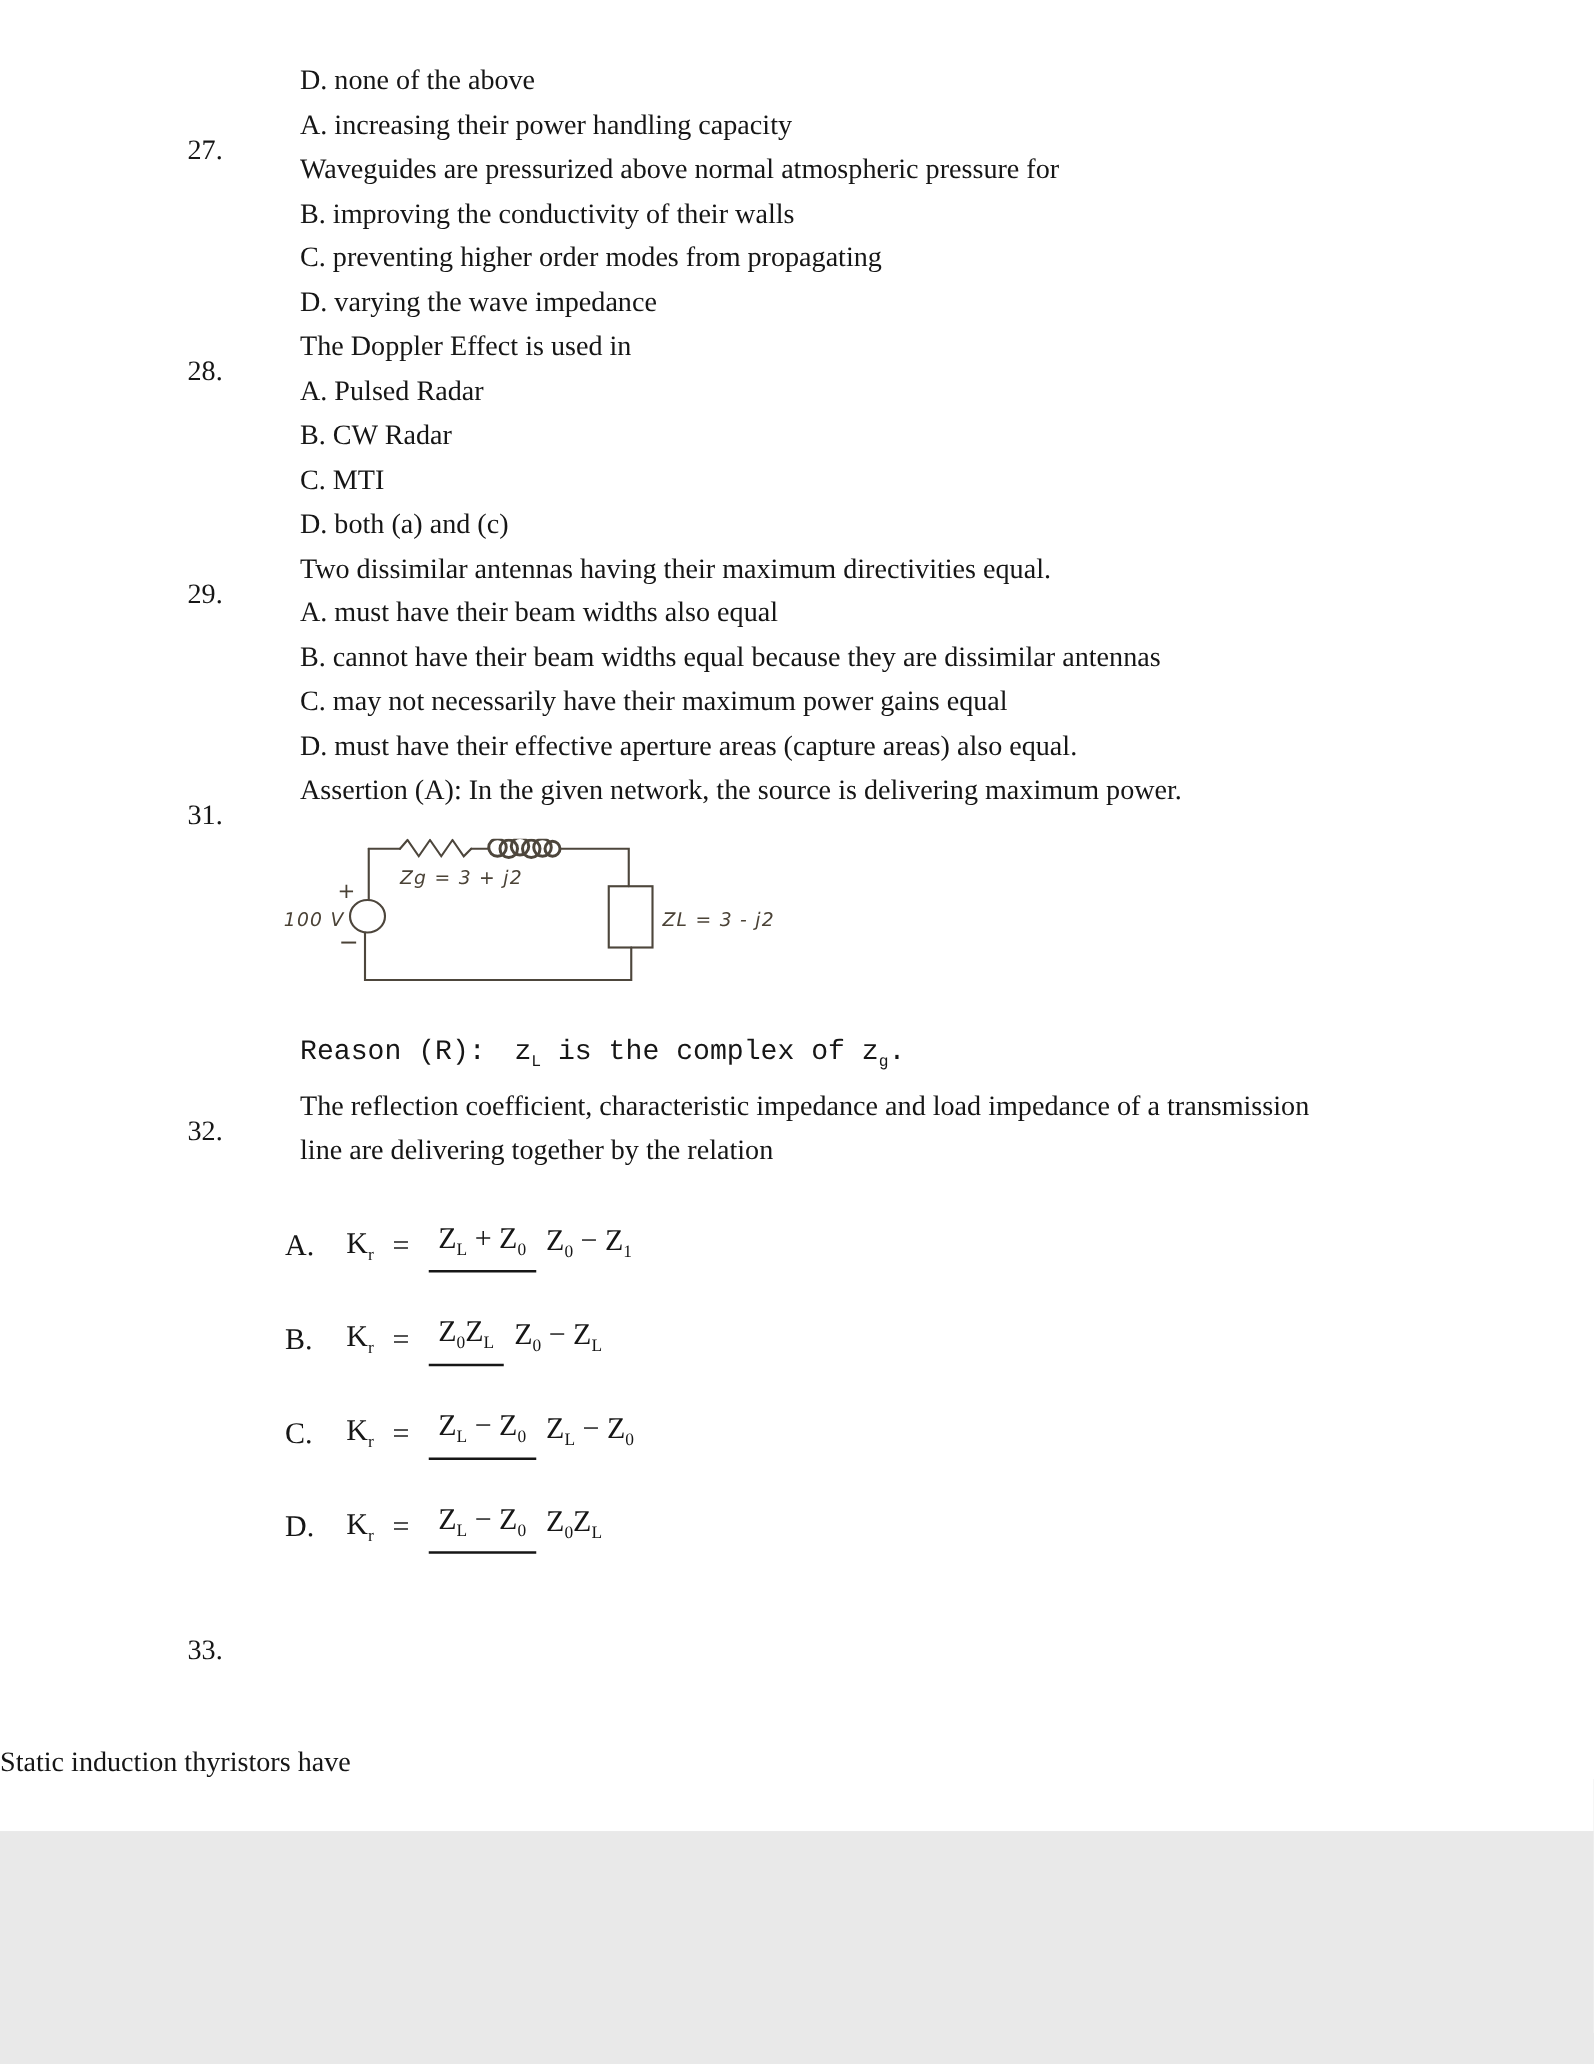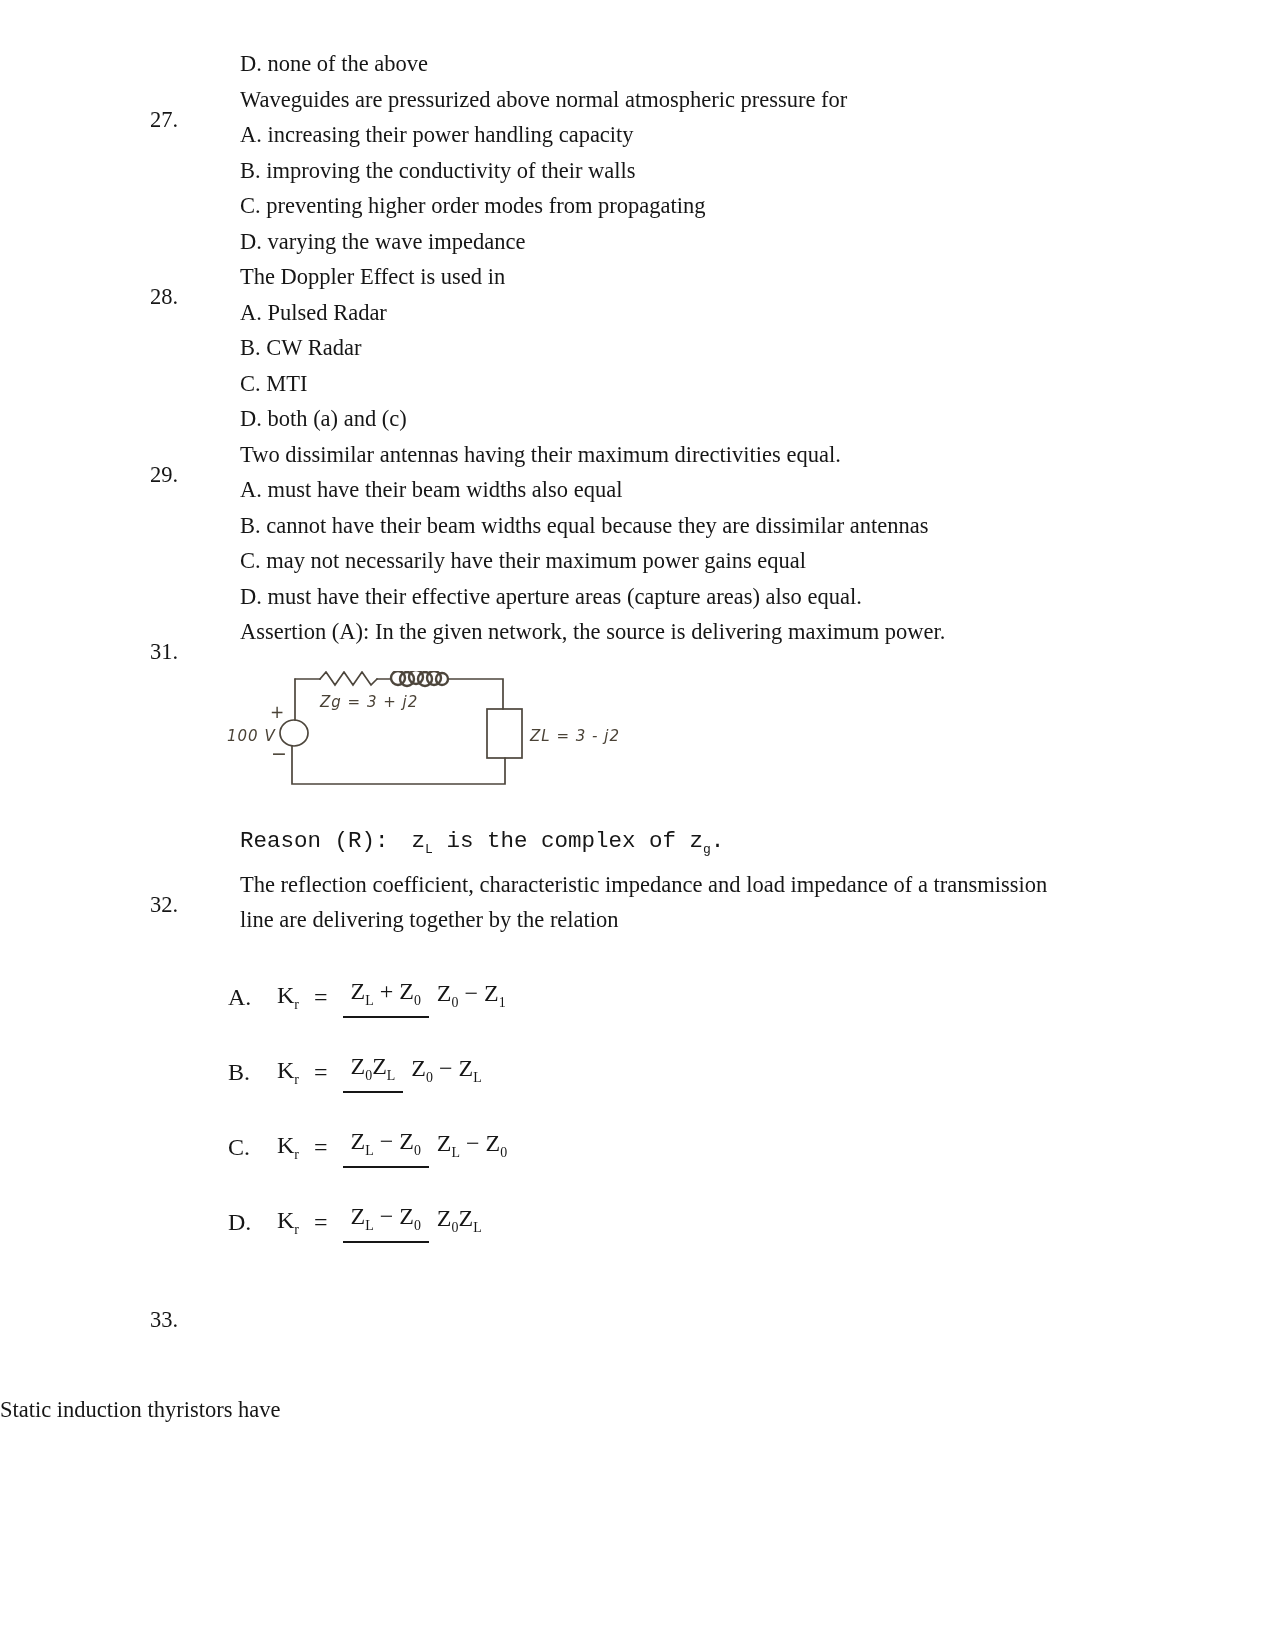--- a/index.html
+++ b/index.html
@@ -1,18 +1,18 @@
 <!DOCTYPE html>
 <html><head>
 <meta charset="utf-8">
 <style>
   html,body{margin:0;padding:0;background:#e9e9e9;}
   .page{
     position:relative;
-    width:1275px;height:1651px;
+    width:1275px;height:1465px;
     background:#ffffff;
     font-family:"Liberation Serif", serif;
     color:#161616;
     overflow:hidden;
     box-sizing:border-box;
     padding-top:46px;
   }
   .line{ line-height:35.5px; font-size:22.5px; white-space:nowrap; }
   .q{ display:flex; }
   .qnum{ margin-left:150px; width:90px; flex:0 0 90px;margin-top:20px; }
@@ -47,22 +47,22 @@
 </head>
 <body>
 
 <div class="page">
 
   <div class="line orphan">D. none of the above</div>
 
   <div class="q">
     <div class="line qnum">27.</div>
     <div class="qbody">
+      <div class="line opt">A. increasing their power handling capacity</div>
       <div class="line">Waveguides are pressurized above normal atmospheric pressure for</div>
-      <div class="line opt">A. increasing their power handling capacity</div>
       <div class="line opt">B. improving the conductivity of their walls</div>
       <div class="line opt">C. preventing higher order modes from propagating</div>
       <div class="line opt">D. varying the wave impedance</div>
     </div>
   </div>
 
   <div class="q">
     <div class="line qnum">28.</div>
     <div class="qbody">
       <div class="line">The Doppler Effect is used in</div>

